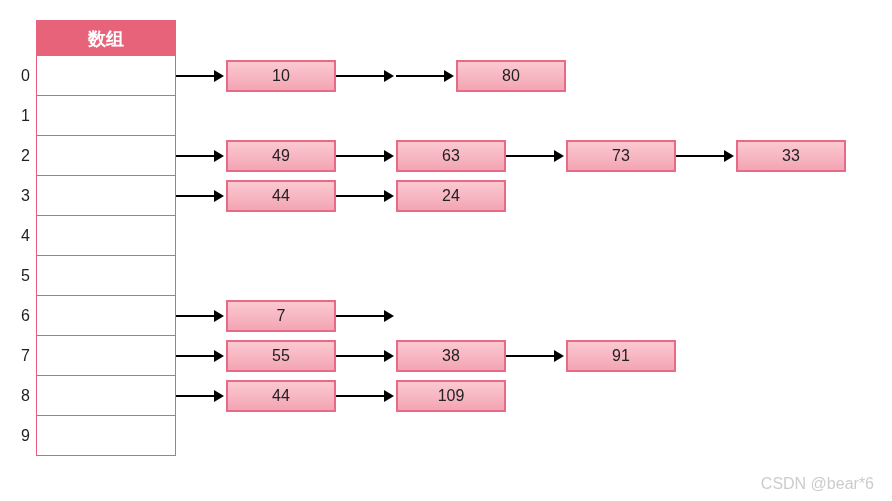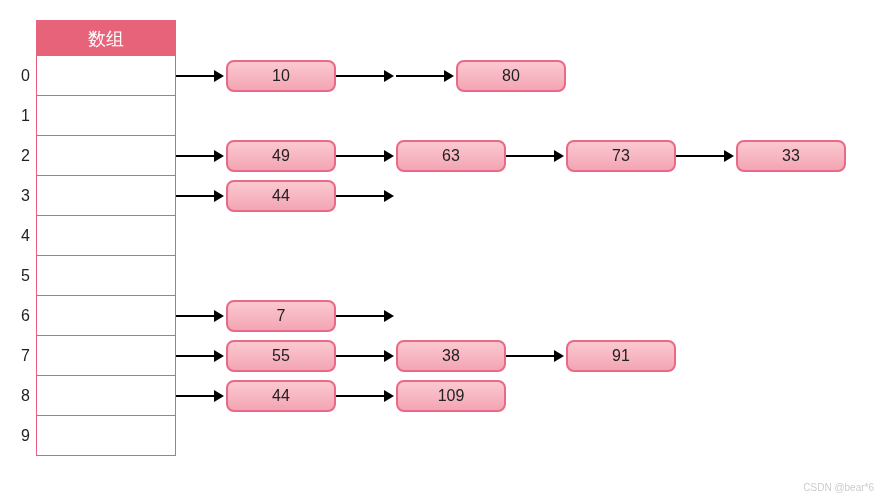--- a/index.html
+++ b/index.html
@@ -21,21 +21,21 @@
   }
   .idx {
     height: 40px;
     display: flex;
     align-items: center;
     justify-content: flex-end;
     width: 20px;
     font-size: 16px;
     color: #222;
   }
-  .array-col { width: 140px; }
+  .array-col { width: 140px; font-weight: bold; }
   .header {
     background: #e7637a;
     color: #fff;
     text-align: center;
     height: 36px;
     line-height: 36px;
     font-size: 18px;
     border: 1px solid #e7637a;
   }
   .cell {
@@ -50,21 +50,21 @@
     flex-direction: column;
   }
   .row {
     height: 40px;
     display: flex;
     align-items: center;
   }
   .node {
     background: linear-gradient(#fbc9d1, #f3a5b4);
     border: 2px solid #e86a87;
-    border-radius: 8px;
+    border-radius: 0;
     width: 110px;
     height: 32px;
     display: flex;
     align-items: center;
     justify-content: center;
     font-size: 16px;
     color: #222;
     flex-shrink: 0;
   }
   .arrow {
@@ -92,21 +92,21 @@
     border-left: 10px solid #000;
     border-top: 6px solid transparent;
     border-bottom: 6px solid transparent;
   }
   .arrow.first { width: 50px; }
   .watermark {
     position: absolute;
     right: 18px;
     bottom: 8px;
     color: #ccc;
-    font-size: 10px;
+    font-size: 16px;
     margin-left: 30px;
   }
 </style>
 </head>
 <body>
 
 <div class="wrap">
   <div class="indices" id="indices">
       <div class="idx">0</div>
       <div class="idx">1</div>
@@ -150,20 +150,21 @@
         <div class="node">63</div>
         <div class="arrow"></div>
         <div class="node">73</div>
         <div class="arrow"></div>
         <div class="node">33</div>
       </div>
       <div class="row">
         <div class="arrow first"></div>
         <div class="node">44</div>
         <div class="arrow"></div>
+        <div class="node">24</div>
       </div>
       <div class="row"></div>
       <div class="row"></div>
       <div class="row">
         <div class="arrow first"></div>
         <div class="node">7</div>
         <div class="arrow"></div>
       </div>
       <div class="row">
         <div class="arrow first"></div>

